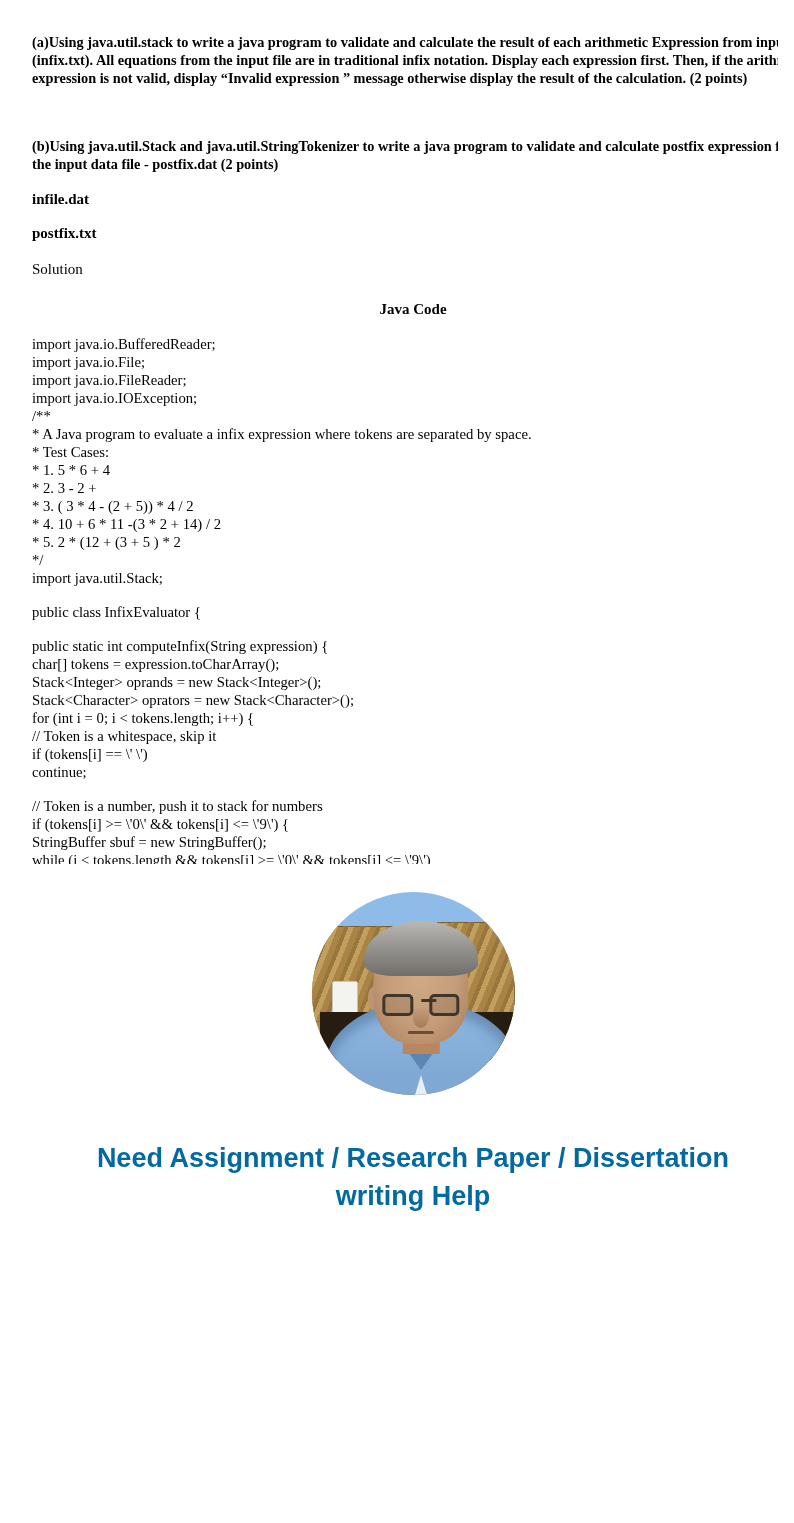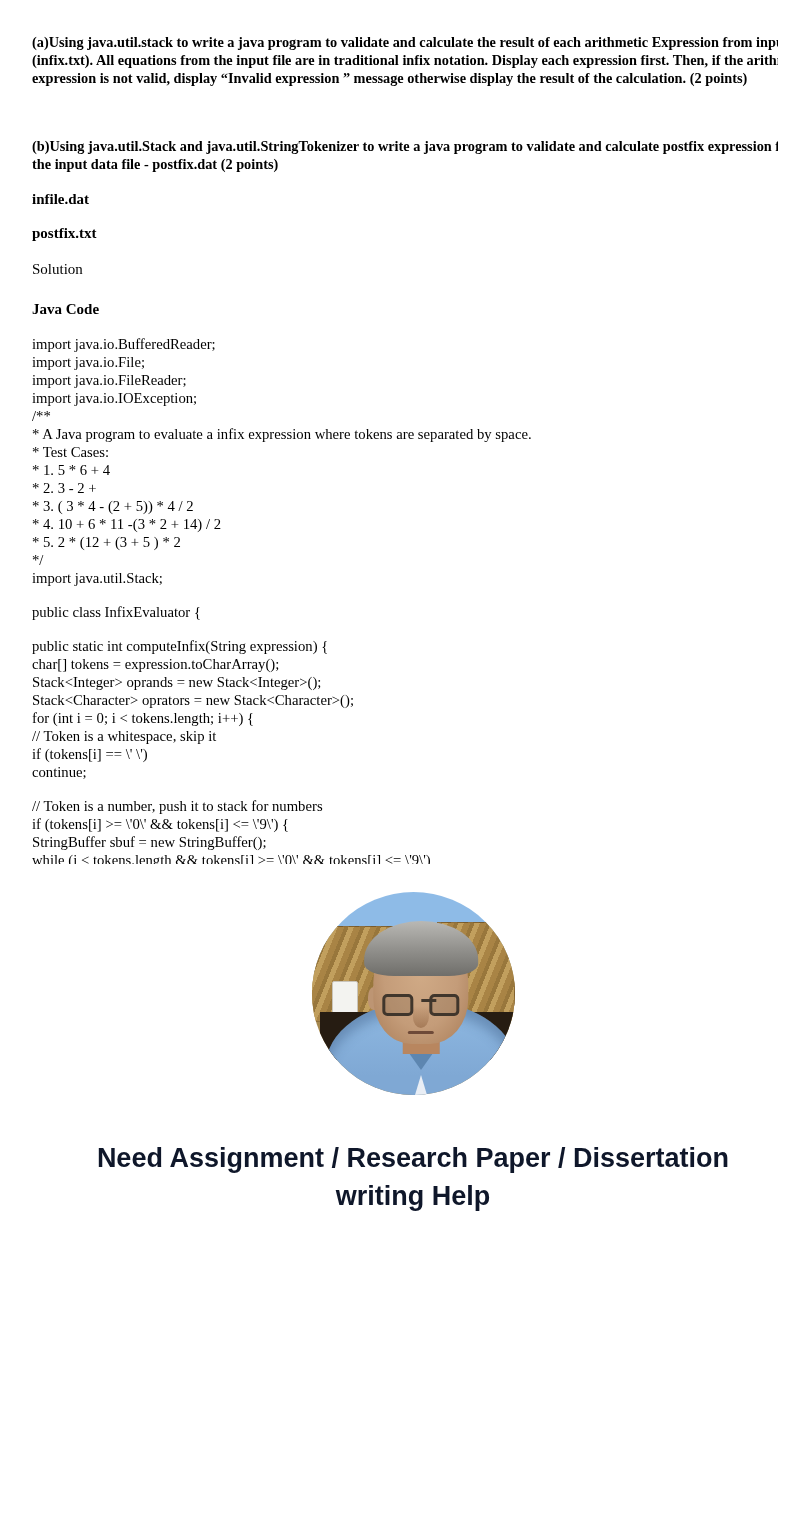--- a/index.html
+++ b/index.html
@@ -35,21 +35,21 @@
     line-height: 18px;
     white-space: pre-wrap;
     margin-bottom: 16px;
   }
   .solution-h {
     font-weight: normal;
     font-size: 15px;
     line-height: 22px;
     margin-bottom: 20px;
   }
-  .javacode-h { margin-bottom: 17px; }
+  .javacode-h { margin-bottom: 17px; text-align: center; }
   .clip {
     height: 67px;
     overflow: hidden;
     margin-bottom: 0;
   }
   
   .avatar {
     position: relative;
     width: 203px;
     height: 203px;
@@ -165,21 +165,21 @@
     border-radius: 2px;
   }
   
   .footer {
     margin-top: 48px;
     text-align: center;
     font-family: "Liberation Sans", sans-serif;
     font-weight: bold;
     font-size: 27px;
     line-height: 30px;
-    color: #0f172a;
+    color: #0369a1;
     letter-spacing: 0px;
   }
 </style>
 </head>
 <body>
 
 <div class="page">
 
   <p class="q q-a">(a)Using java.util.stack to write a java program to validate and calculate the result of each arithmetic Expression from input file (infix.txt). All equations from the input file are in traditional infix notation. Display each expression first. Then, if the arithmetic expression is not valid, display “Invalid expression ” message otherwise display the result of the calculation. (2 points)</p>
 

